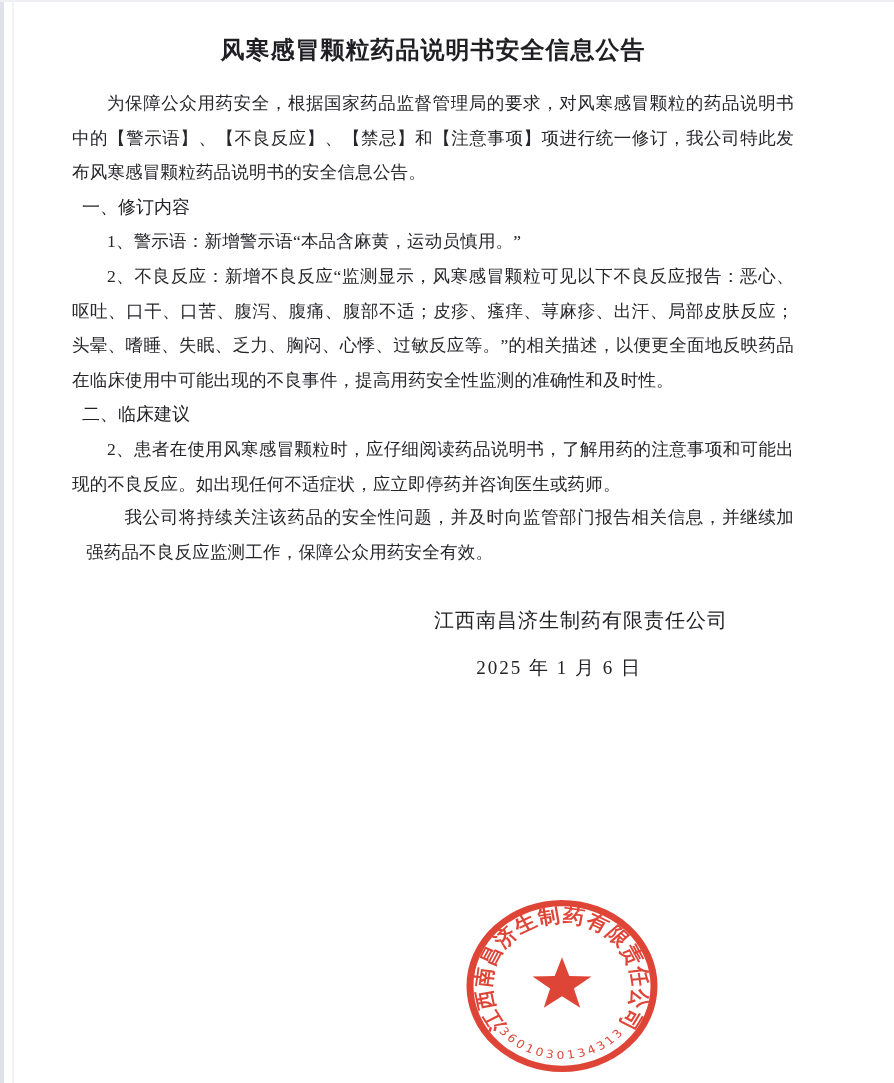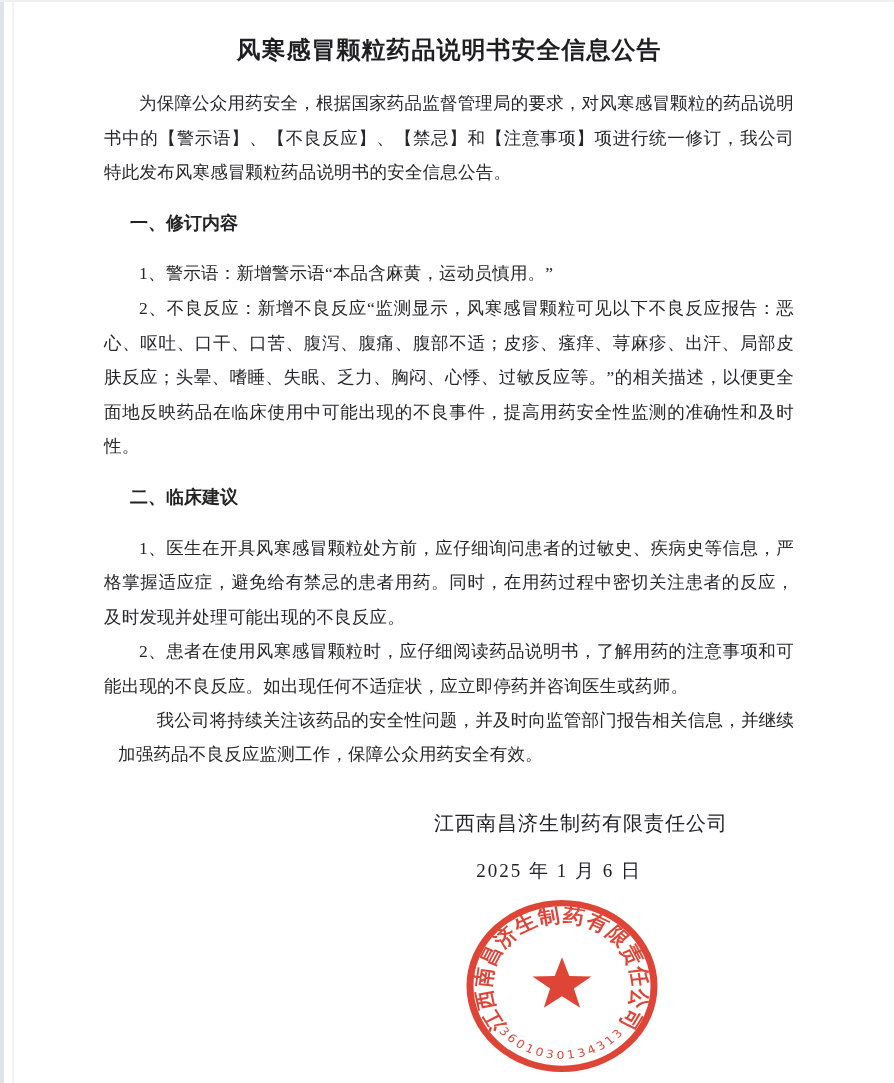--- a/index.html
+++ b/index.html
@@ -32,21 +32,21 @@
   }
   .edge-top {
     position: absolute;
     left: 0; top: 0;
     width: 894px; height: 2px;
     background: #eef0f3;
   }
   .content {
     position: relative;
     box-sizing: border-box;
-    padding: 30px 100px 0 104px;
+    padding: 30px 100px 0 72px;
   }
   .doc-title {
     font-size: 24px;
     font-weight: bold;
     text-align: center;
     letter-spacing: 1px;
     margin: 0 0 16px 0;
     line-height: 40px;
     color: #1e1e23;
   }
@@ -54,23 +54,23 @@
     margin: 0;
     font-size: 17.5px;
     line-height: 34.6px;
     text-align: justify;
     text-justify: inter-ideograph;
     letter-spacing: 0.2px;
   }
   p.salutation { text-indent: 0; }
   p.para       { text-indent: 2em; }
   h2.sec-heading {
-    margin: 16px;
+    margin: 0;
     font-size: 18px;
-    font-weight: bold;
+    font-weight: normal;
     line-height: 34.6px;
     text-indent: 0.55em;
     color: #222227;
   }
   p.item { text-indent: 2em; }
   p.closing {
     margin-left: 0.8em;
     text-indent: 2.2em;
     font-family: Liberation Mono, monospace;
   }
@@ -116,21 +116,20 @@
     <h1 class="doc-title">风寒感冒颗粒药品说明书安全信息公告</h1>
 
     <div class="body-text">
       <p class="para">为保障公众用药安全，根据国家药品监督管理局的要求，对风寒感冒颗粒的药品说明书中的【警示语】、【不良反应】、【禁忌】和【注意事项】项进行统一修订，我公司特此发布风寒感冒颗粒药品说明书的安全信息公告。</p>
 
       <h2 class="sec-heading">一、修订内容</h2>
       <p class="item">1、警示语：新增警示语“本品含麻黄，运动员慎用。”</p>
       <p class="item">2、不良反应：新增不良反应“监测显示，风寒感冒颗粒可见以下不良反应报告：恶心、呕吐、口干、口苦、腹泻、腹痛、腹部不适；皮疹、瘙痒、荨麻疹、出汗、局部皮肤反应；头晕、嗜睡、失眠、乏力、胸闷、心悸、过敏反应等。”的相关描述，以便更全面地反映药品在临床使用中可能出现的不良事件，提高用药安全性监测的准确性和及时性。</p>
 
       <h2 class="sec-heading">二、临床建议</h2>
-      <p class="item">1、医生在开具风寒感冒颗粒处方前，应仔细询问患者的过敏史、疾病史等信息，严格掌握适应症，避免给有禁忌的患者用药。同时，在用药过程中密切关注患者的反应，及时发现并处理可能出现的不良反应。</p>
       <p class="item">2、患者在使用风寒感冒颗粒时，应仔细阅读药品说明书，了解用药的注意事项和可能出现的不良反应。如出现任何不适症状，应立即停药并咨询医生或药师。</p>
 
       <p class="closing">我公司将持续关注该药品的安全性问题，并及时向监管部门报告相关信息，并继续加强药品不良反应监测工作，保障公众用药安全有效。</p>
     </div>
 
     <div class="signature">
       <div class="sig-company">江西南昌济生制药有限责任公司</div>
       <div class="sig-date">2025 年 1 月 6 日</div>
     </div>
   </div>

